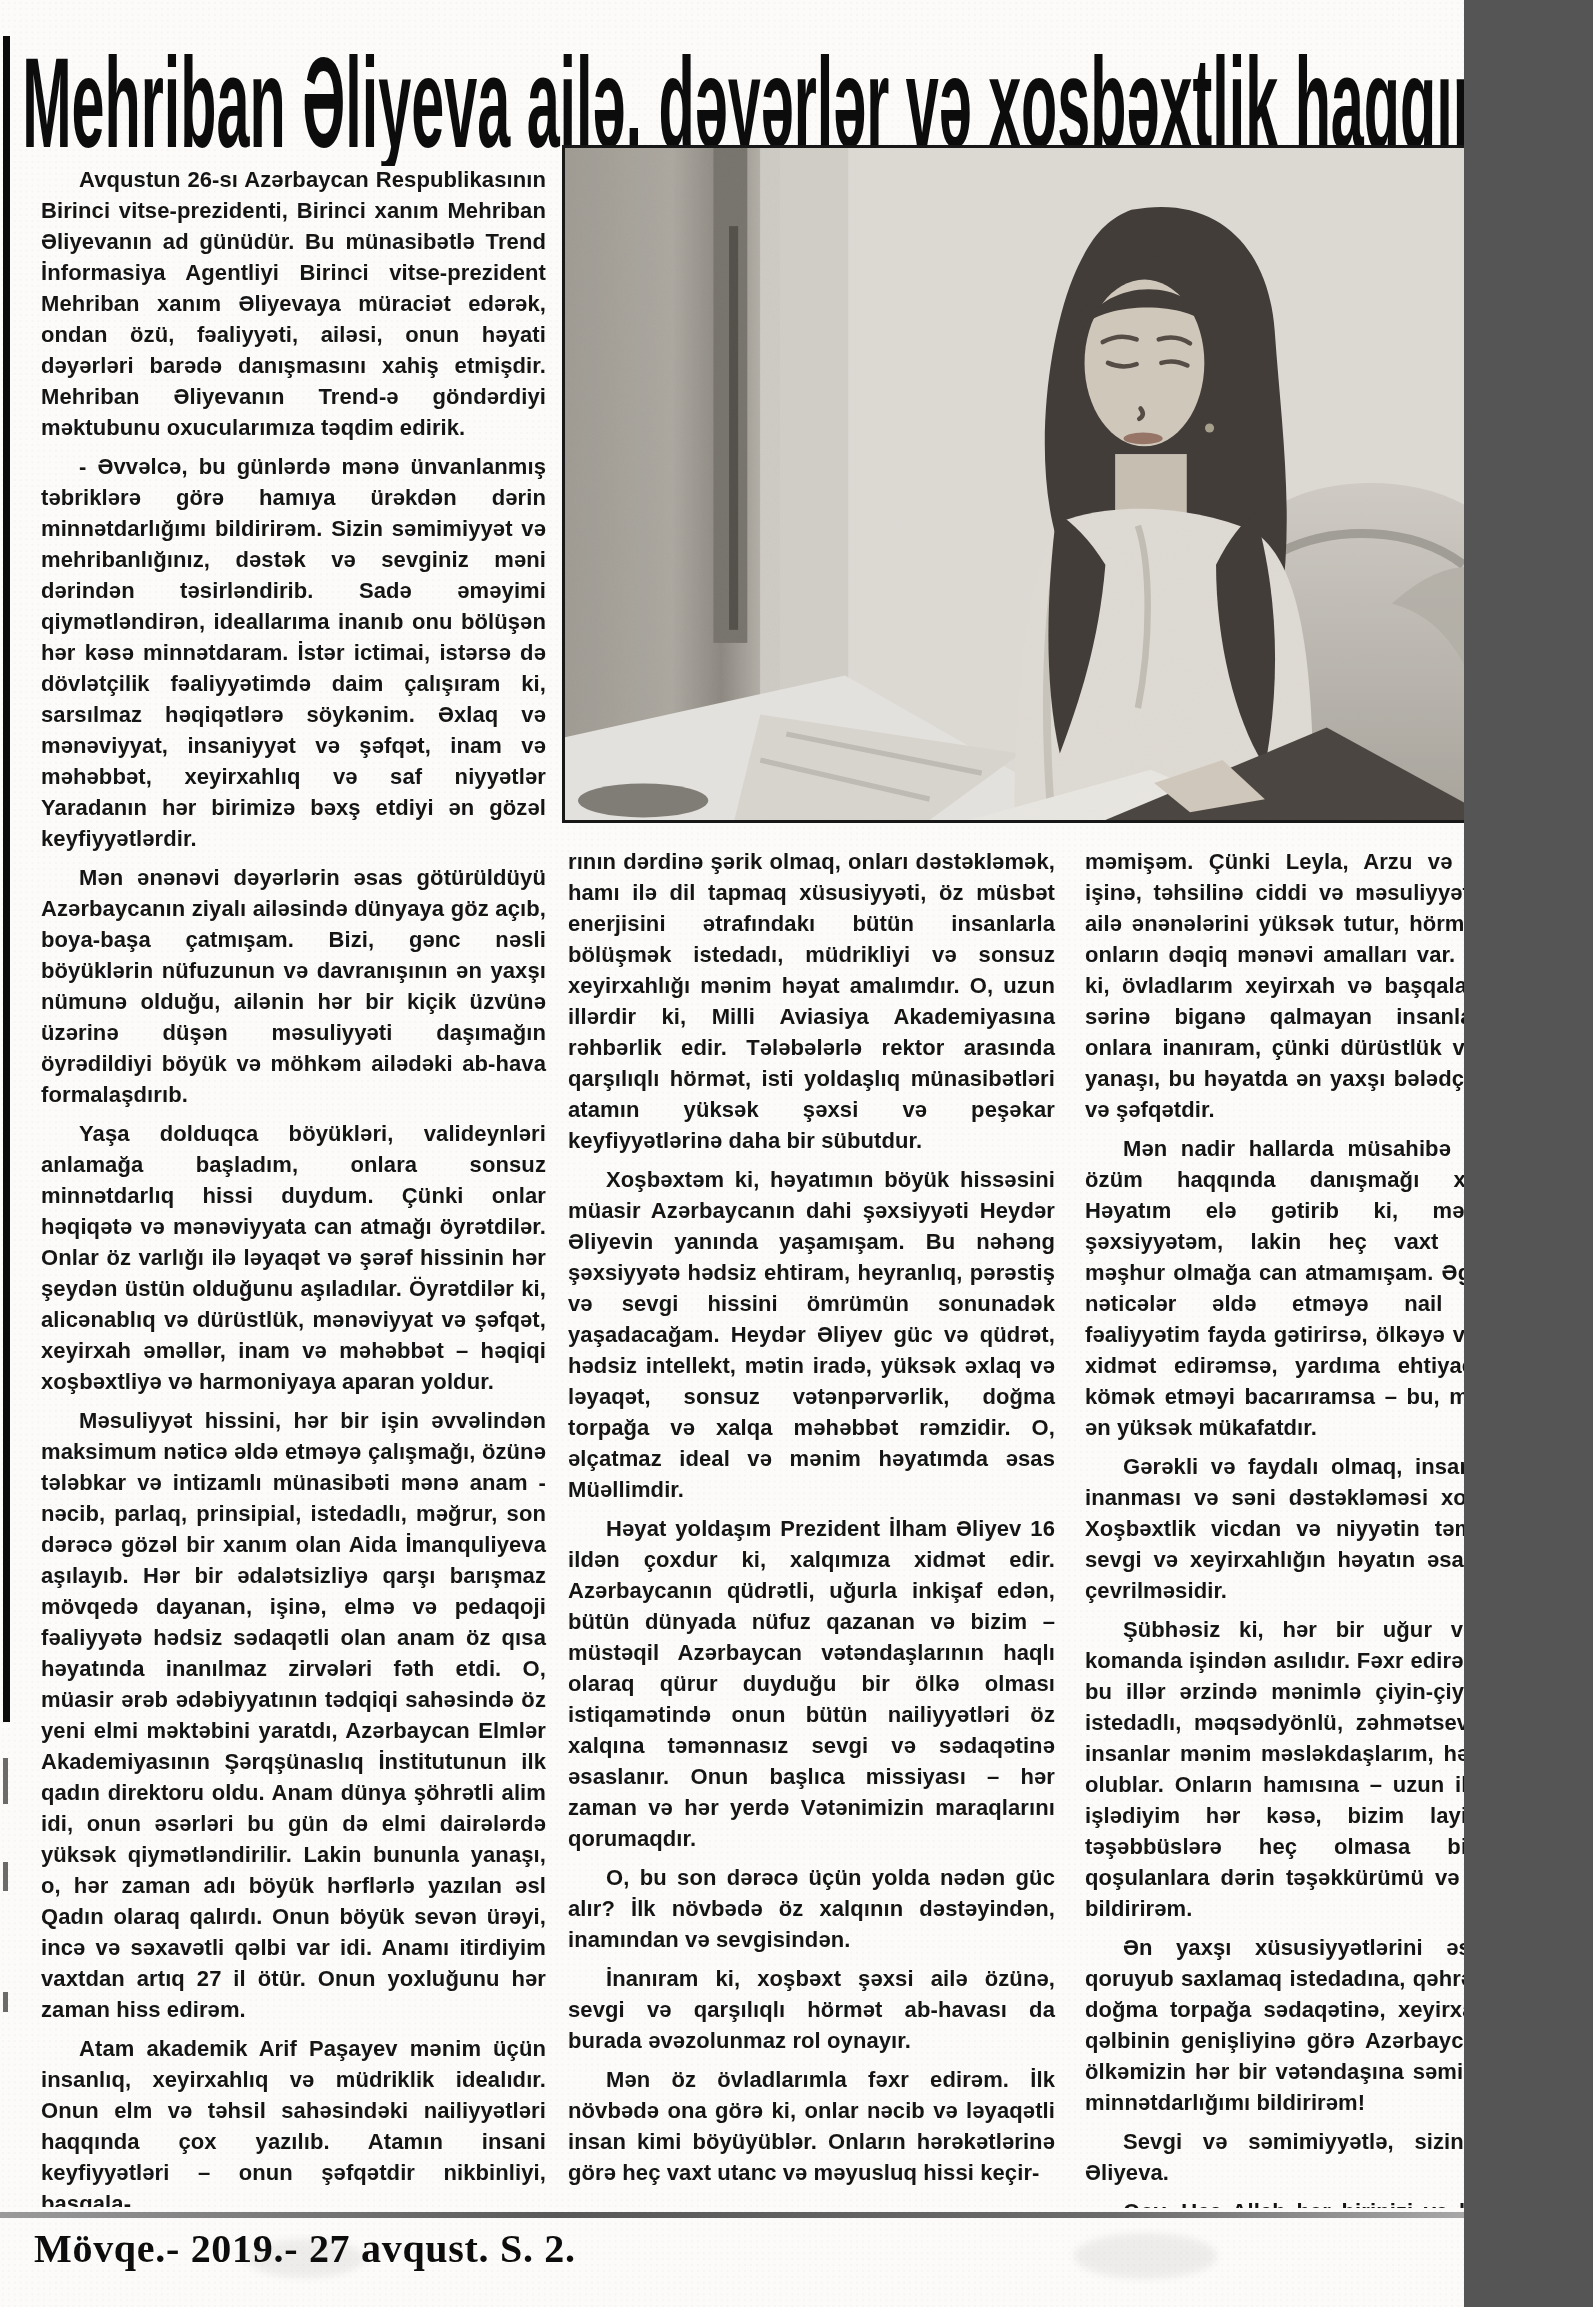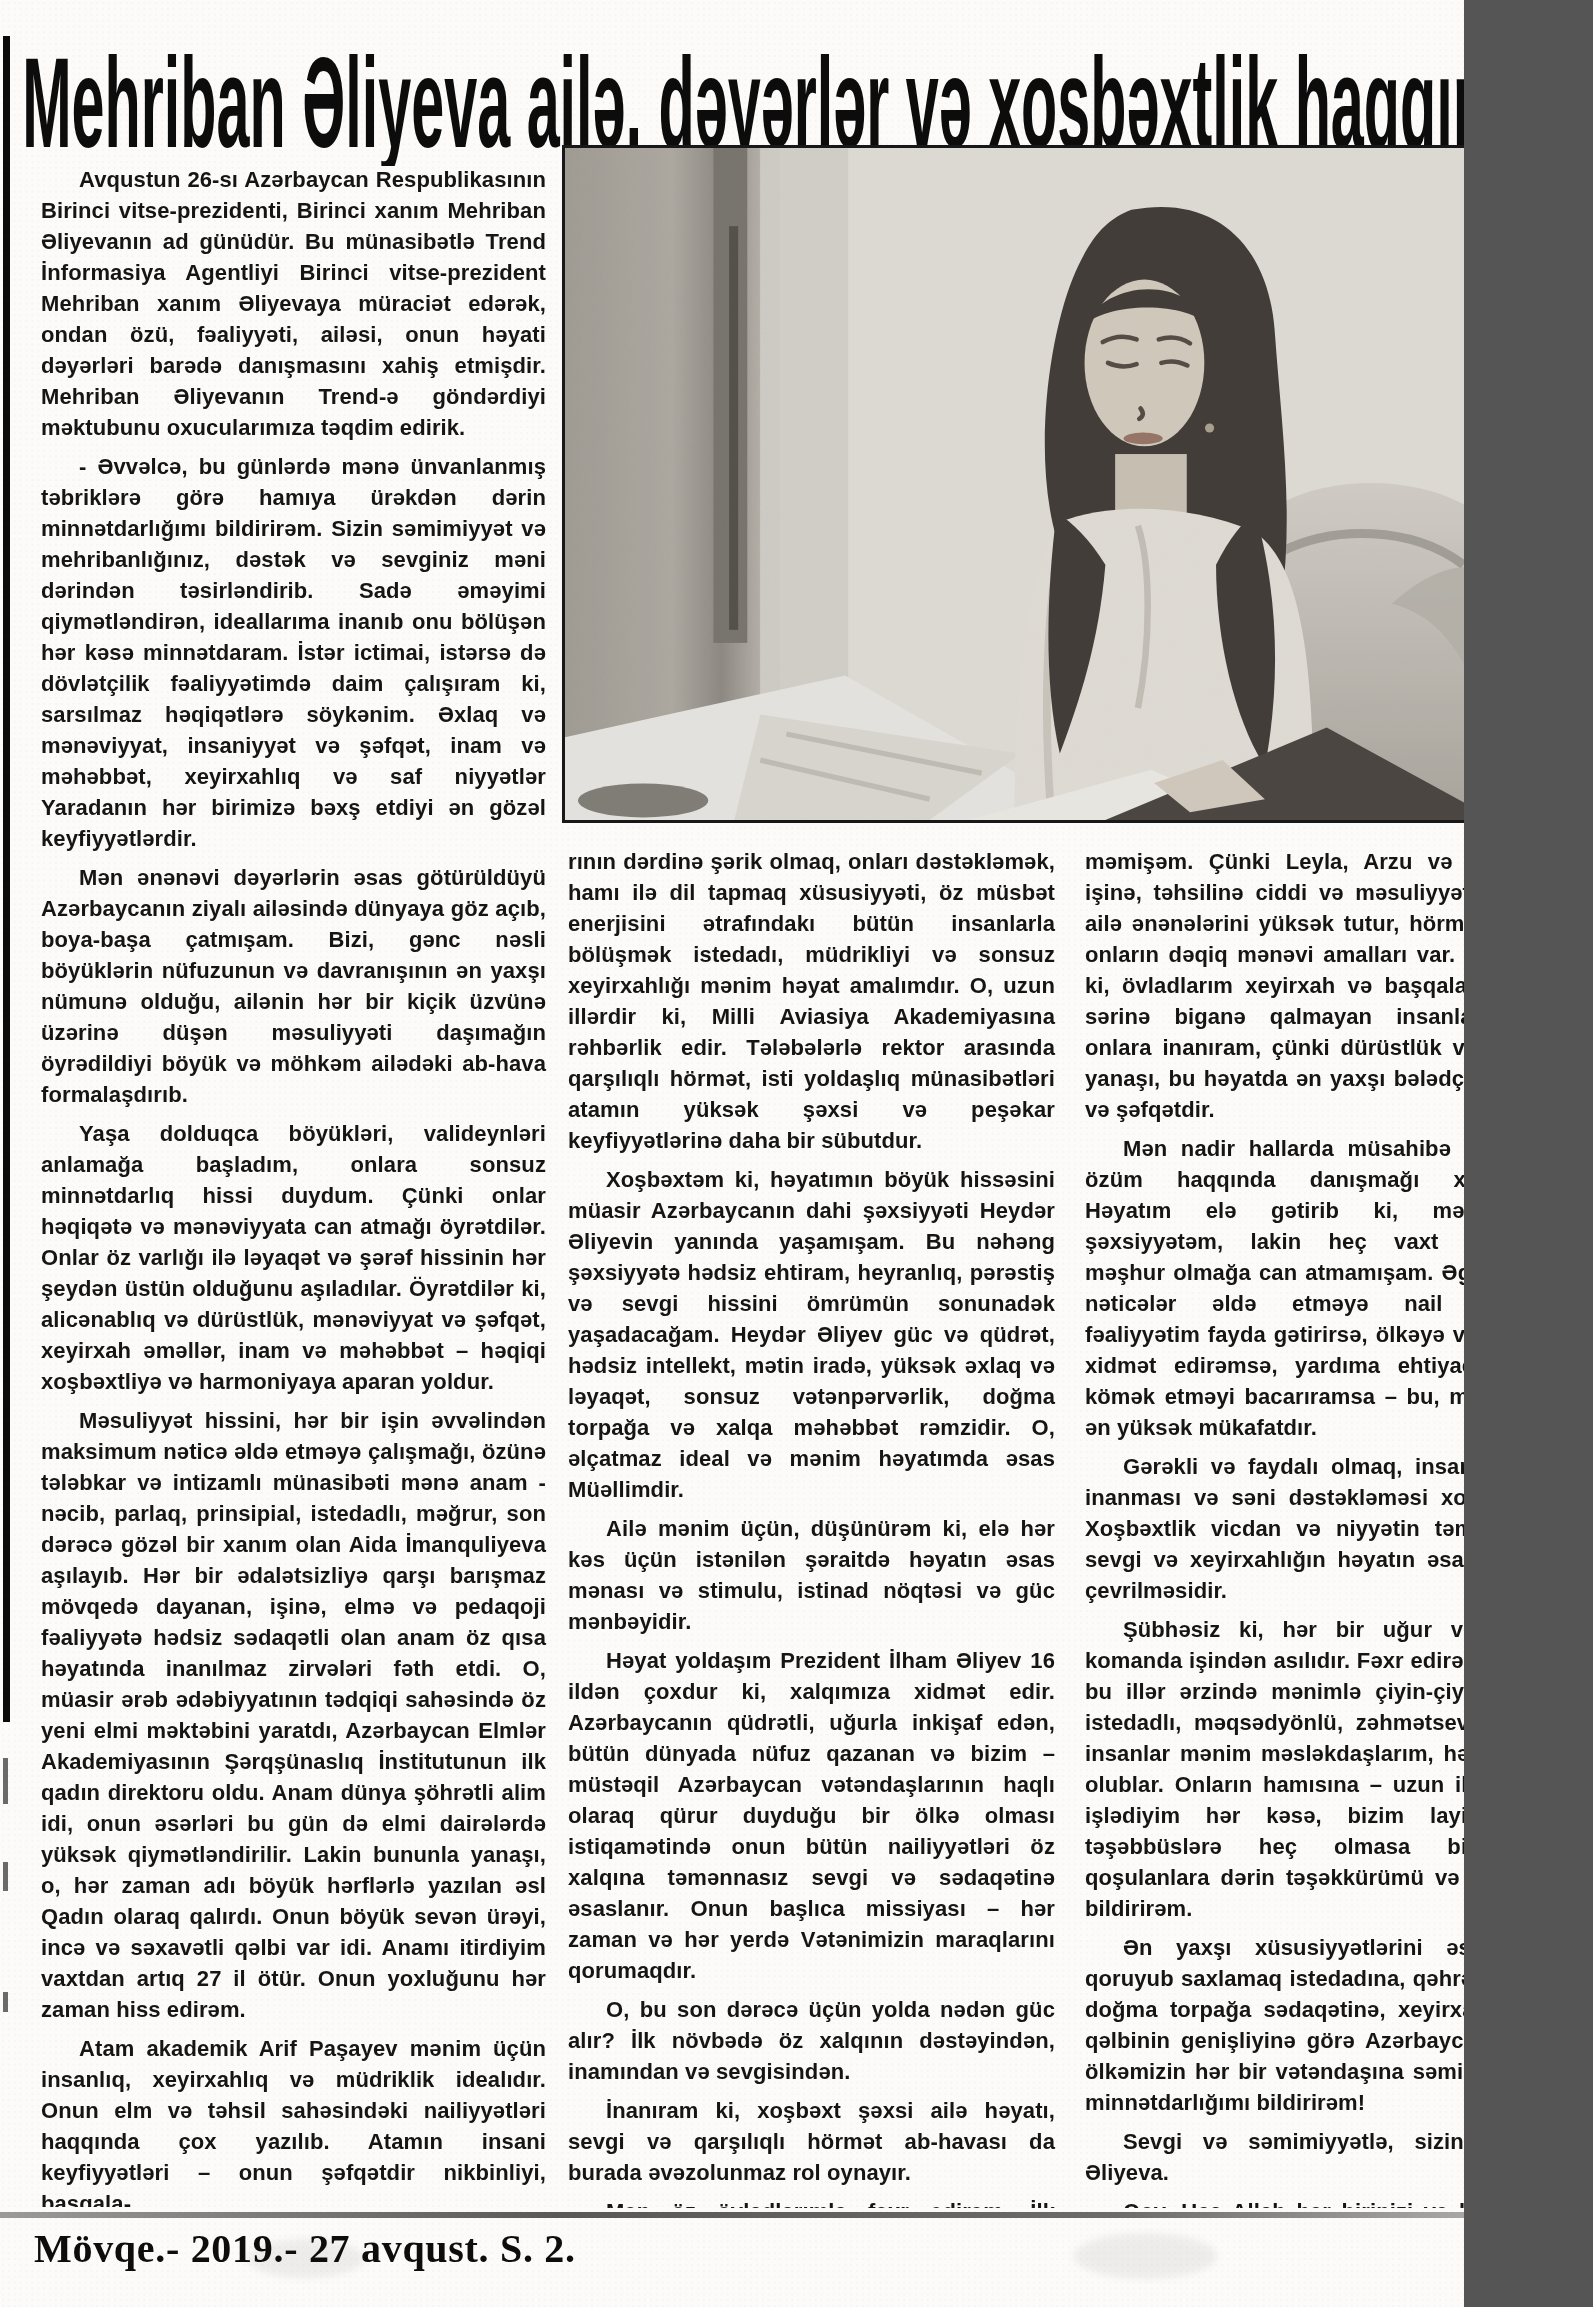--- a/index.html
+++ b/index.html
@@ -150,24 +150,23 @@
         <polygon points="905,975 1010,940 1075,1000 960,1020" fill="#d8cfc2"></polygon>
       </g>
 
       <rect x="0" y="0" width="1516" height="1032" fill="#9b978f" opacity="0.14" filter="url(#grain)"></rect>
     </svg>
   </div>
 
   <div class="col" id="col2">
     <p class="cont">rının dərdinə şərik olmaq, onları dəstəkləmək, hamı ilə dil tapmaq xüsusiyyəti, öz müsbət enerjisini ətrafındakı bütün insanlarla bölüşmək istedadı, müdrikliyi və sonsuz xeyirxahlığı mənim həyat amalımdır. O, uzun illərdir ki, Milli Aviasiya Akademiyasına rəhbərlik edir. Tələbələrlə rektor arasında qarşılıqlı hörmət, isti yoldaşlıq münasibətləri atamın yüksək şəxsi və peşəkar keyfiyyətlərinə daha bir sübutdur.</p>
     <p class="indent">Xoşbəxtəm ki, həyatımın böyük hissəsini müasir Azərbaycanın dahi şəxsiyyəti Heydər Əliyevin yanında yaşamışam. Bu nəhəng şəxsiyyətə hədsiz ehtiram, heyranlıq, pərəstiş və sevgi hissini ömrümün sonunadək yaşadacağam. Heydər Əliyev güc və qüdrət, hədsiz intellekt, mətin iradə, yüksək əxlaq və ləyaqət, sonsuz vətənpərvərlik, doğma torpağa və xalqa məhəbbət rəmzidir. O, əlçatmaz ideal və mənim həyatımda əsas Müəllimdir.</p>
-    <p class="indent">Ailə mənim üçün, düşünürəm ki, elə hər kəs üçün istənilən şəraitdə həyatın əsas mənası və stimulu, istinad nöqtəsi və güc mənbəyidir.</p>
     <p class="indent">Həyat yoldaşım Prezident İlham Əliyev 16 ildən çoxdur ki, xalqımıza xidmət edir. Azərbaycanın qüdrətli, uğurla inkişaf edən, bütün dünyada nüfuz qazanan və bizim – müstəqil Azərbaycan vətəndaşlarının haqlı olaraq qürur duyduğu bir ölkə olması istiqamətində onun bütün nailiyyətləri öz xalqına təmənnasız sevgi və sədaqətinə əsaslanır. Onun başlıca missiyası – hər zaman və hər yerdə Vətənimizin maraqlarını qorumaqdır.</p>
     <p class="indent">O, bu son dərəcə üçün yolda nədən güc alır? İlk növbədə öz xalqının dəstəyindən, inamından və sevgisindən.</p>
-    <p class="indent">İnanıram ki, xoşbəxt şəxsi ailə həyatı, sevgi və qarşılıqlı hörmət ab-havası da burada əvəzolunmaz rol oynayır.</p>
+    <p class="indent">İnanıram ki, xoşbəxt şəxsi ailə özünə, sevgi və qarşılıqlı hörmət ab-havası da burada əvəzolunmaz rol oynayır.</p>
     <p class="indent">Mən öz övladlarımla fəxr edirəm. İlk növbədə ona görə ki, onlar nəcib və ləyaqətli insan kimi böyüyüblər. Onların hərəkətlərinə görə heç vaxt utanc və məyusluq hissi keçir-</p>
   </div>
 
   <div class="col" id="col3">
     <p class="cont">məmişəm. Çünki Leyla, Arzu və Heydər öz işinə, təhsilinə ciddi və məsuliyyətlə yanaşır, ailə ənənələrini yüksək tutur, hörmət bəsləyir, onların dəqiq mənəvi amalları var. Xoşbəxtəm ki, övladlarım xeyirxah və başqalarının dərd-sərinə biganə qalmayan insanlardır. Mən onlara inanıram, çünki dürüstlük və ləyaqətlə yanaşı, bu həyatda ən yaxşı bələdçi – insanlıq və şəfqətdir.</p>
     <p class="indent">Mən nadir hallarda müsahibə verirəm və özüm haqqında danışmağı xoşlamıram. Həyatım elə gətirib ki, mən ictimai şəxsiyyətəm, lakin heç vaxt tanınmağa, məşhur olmağa can atmamışam. Əgər hansısa nəticələr əldə etməyə nail oluramsa, fəaliyyətim fayda gətirirsə, ölkəyə və insanlara xidmət edirəmsə, yardıma ehtiyacı olanlara kömək etməyi bacarıramsa – bu, mənim üçün ən yüksək mükafatdır.</p>
     <p class="indent">Gərəkli və faydalı olmaq, insanların sənə inanması və səni dəstəkləməsi xoşbəxtlikdir. Xoşbəxtlik vicdan və niyyətin təmiz olması, sevgi və xeyirxahlığın həyatın əsas qayəsinə çevrilməsidir.</p>
     <p class="indent">Şübhəsiz ki, hər bir uğur və nailiyyət komanda işindən asılıdır. Fəxr edirəm ki, bütün bu illər ərzində mənimlə çiyin-çiyinə parlaq, istedadlı, məqsədyönlü, zəhmətsevər, həssas insanlar mənim məsləkdaşlarım, həmfikirlərim olublar. Onların hamısına – uzun illər ərzində işlədiyim hər kəsə, bizim layihələrə və təşəbbüslərə heç olmasa bircə dəfə qoşulanlara dərin təşəkkürümü və ehtiramımı bildirirəm.</p>
     <p class="indent">Ən yaxşı xüsusiyyətlərini əsrlər boyu qoruyub saxlamaq istedadına, qəhrəmanlığına, doğma torpağa sədaqətinə, xeyirxahlığına və qəlbinin genişliyinə görə Azərbaycan xalqına, ölkəmizin hər bir vətəndaşına səmimi qəlbdən minnətdarlığımı bildirirəm!</p>
     <p class="indent">Sevgi və səmimiyyətlə, sizin Mehriban Əliyeva.</p>

